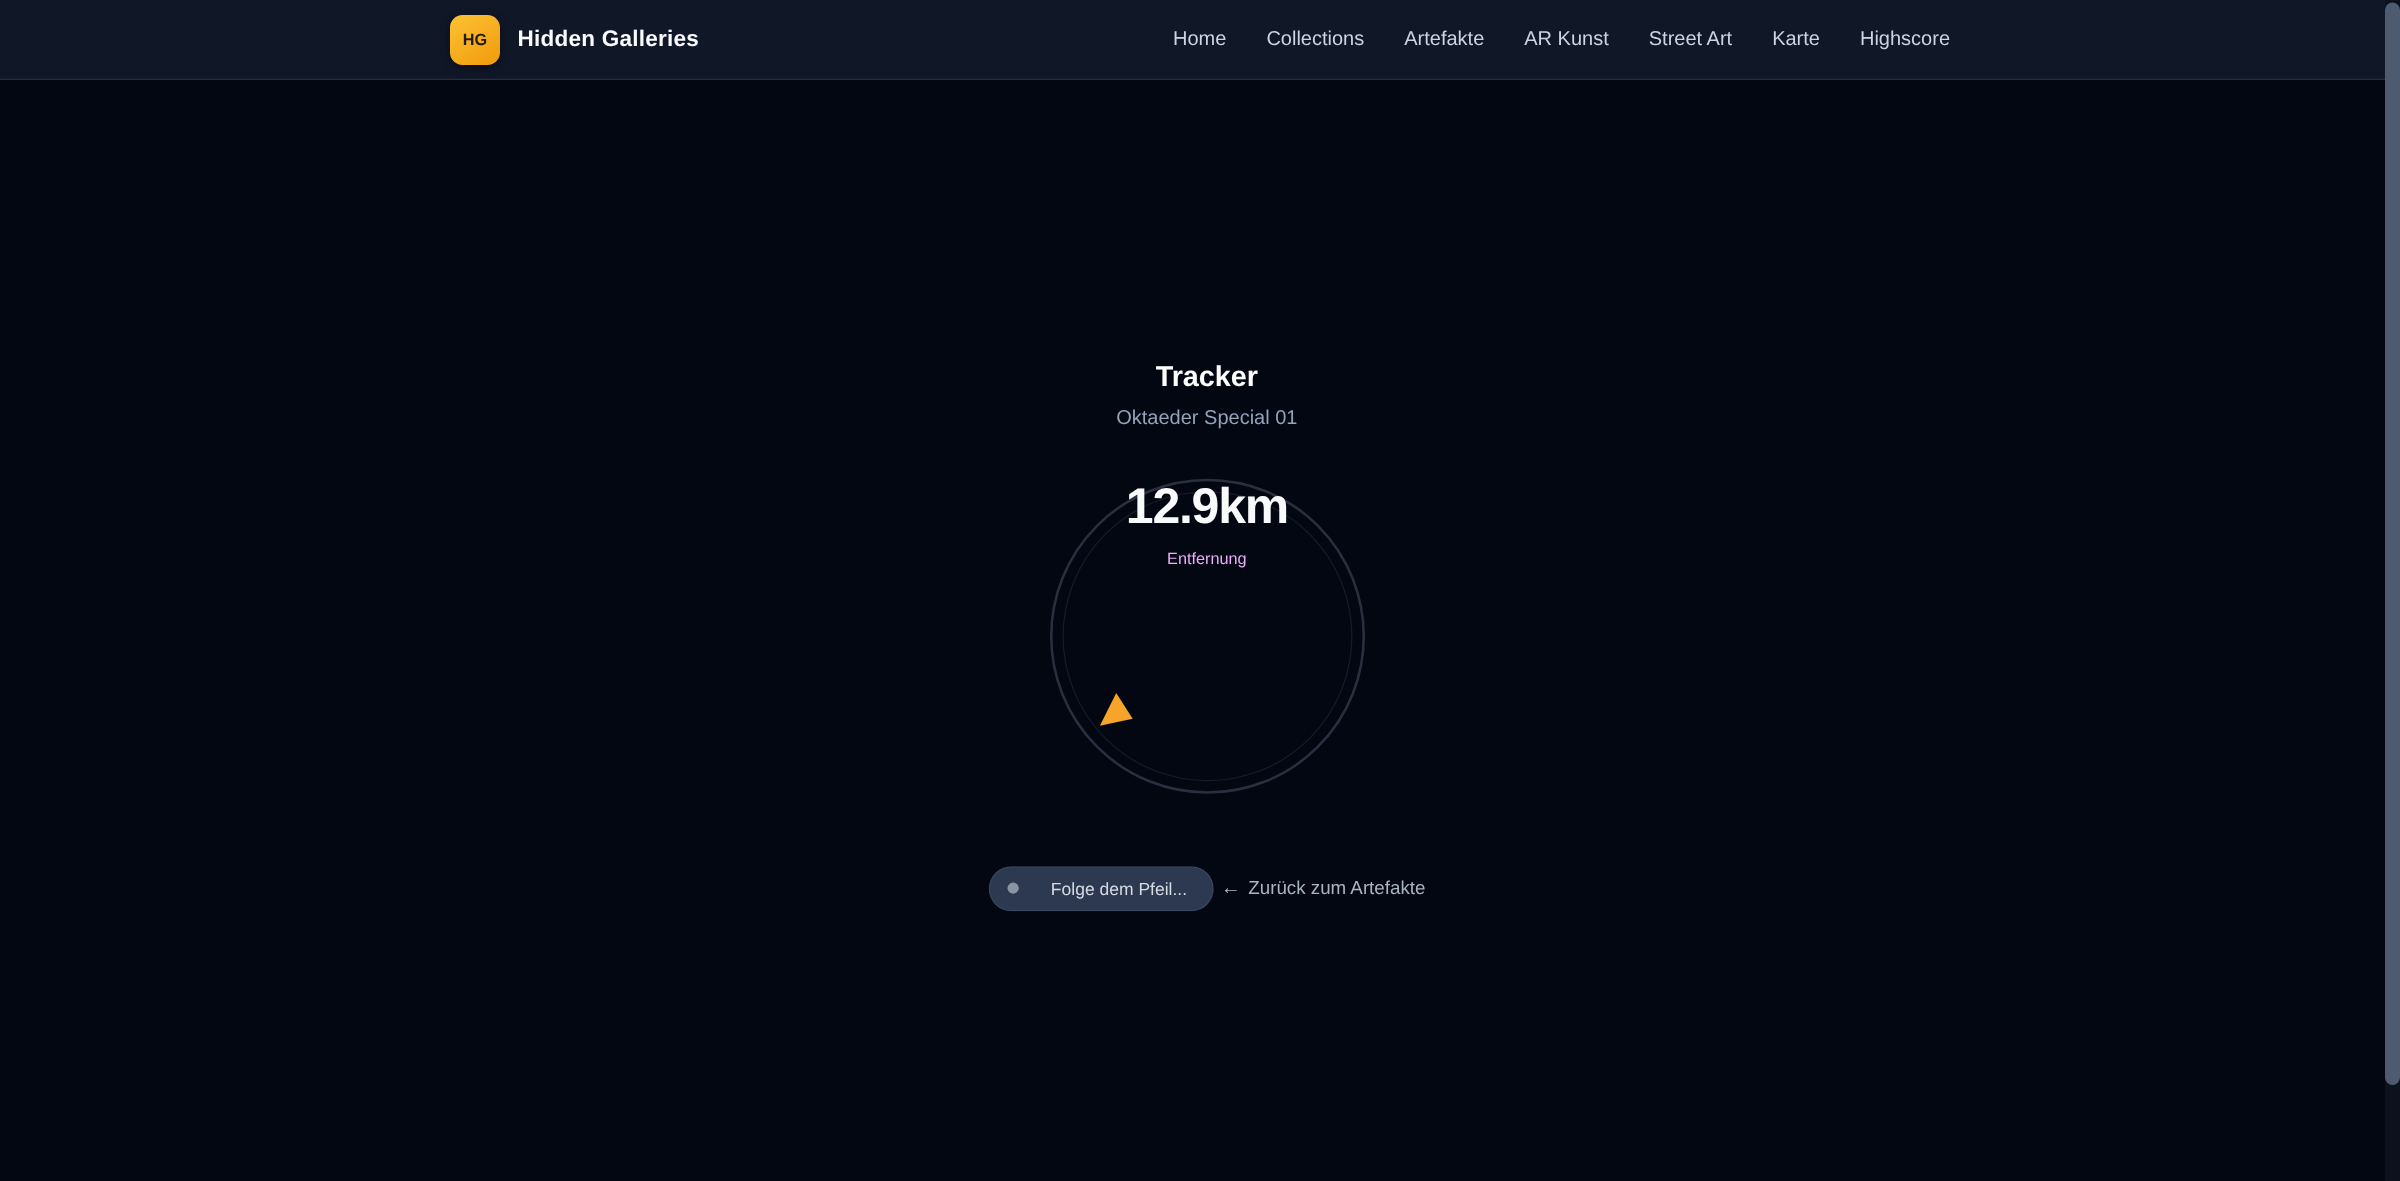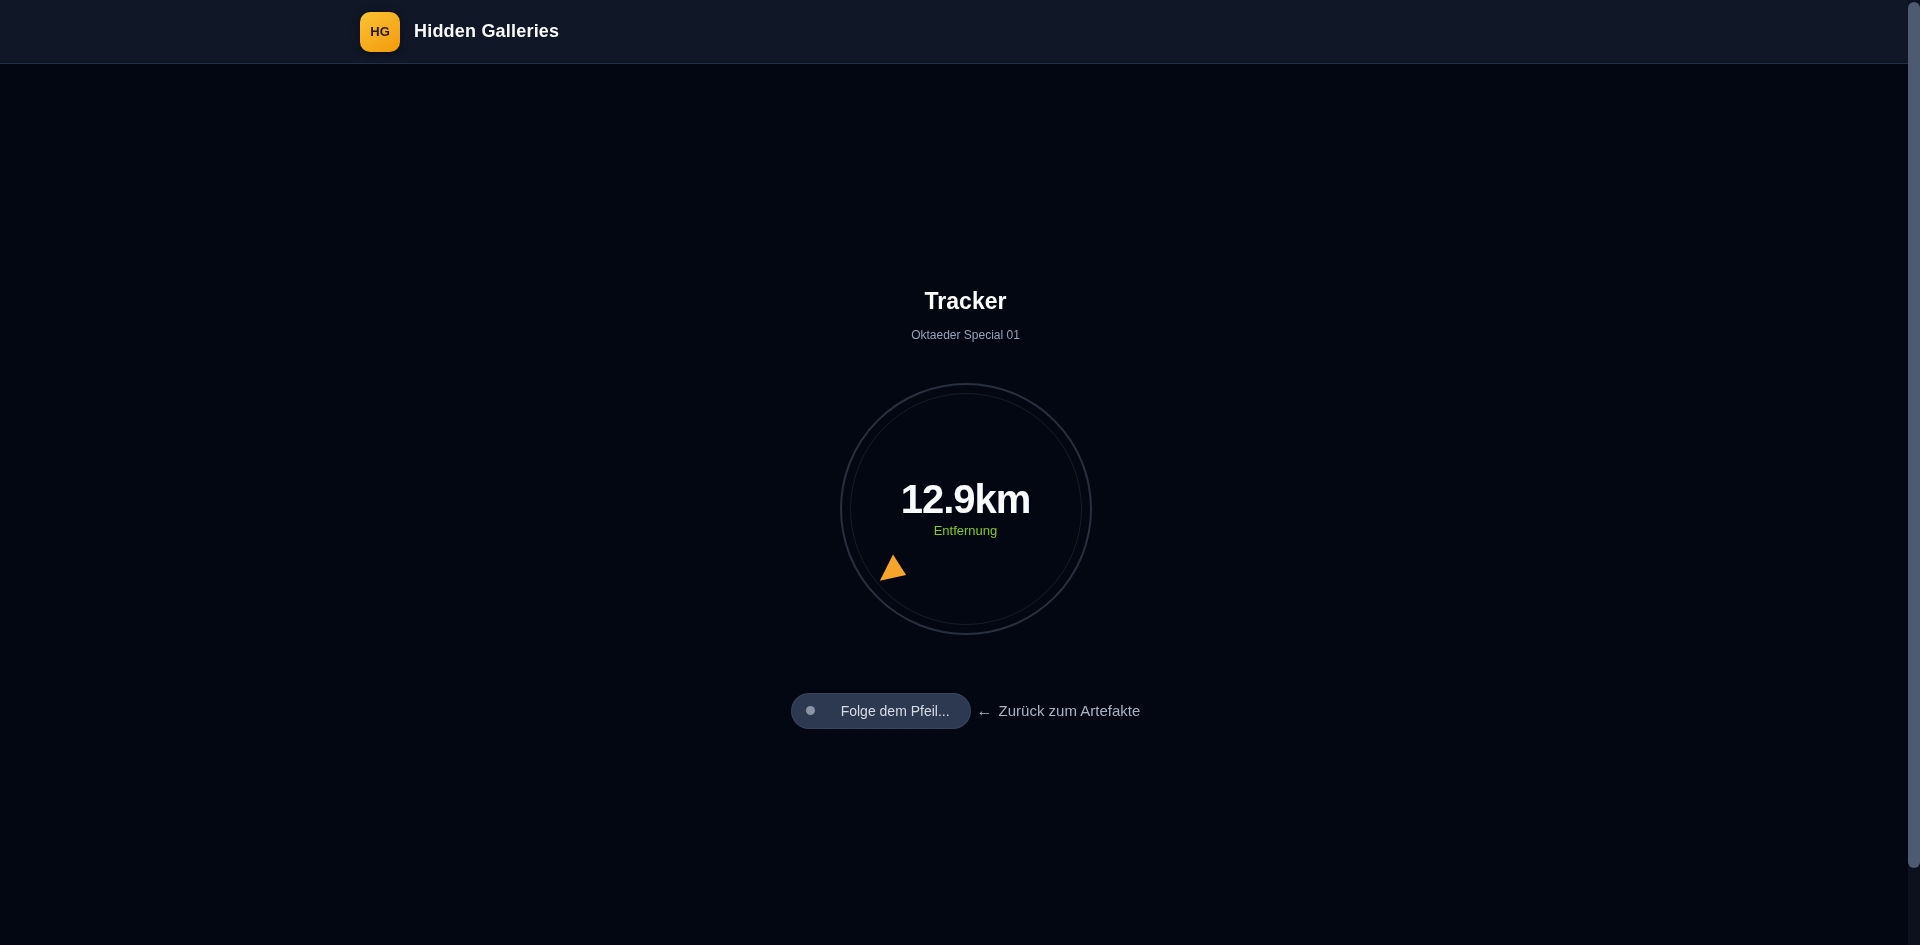--- a/index.html
+++ b/index.html
@@ -70,21 +70,21 @@
     padding-left: 11px;
   }
   .page-title {
     font-size: 23px;
     line-height: 32px;
     font-weight: 700;
     color: #ffffff;
   }
   .page-subtitle {
     margin-top: 6px;
-    font-size: 12px;
+    font-size: 16px;
     line-height: 24px;
     color: #94a3b8;
   }
 
   .compass {
     position: relative;
     width: 252px; height: 252px;
     margin-top: 36px;
     border-radius: 50%;
     border: 2px solid rgba(125, 145, 170, 0.30);
@@ -94,33 +94,32 @@
     inset: 8px;
     border-radius: 50%;
     border: 1px solid rgba(125, 145, 170, 0.15);
   }
   .readout {
     position: absolute;
     inset: 0;
     display: flex;
     flex-direction: column;
     align-items: center;
-    justify-content: center;
   }
   .distance-value {
     font-size: 40px;
     font-weight: 700;
     color: #f8fafc;
     letter-spacing: -1px;
     line-height: 1;
   }
   .distance-label {
-    margin-top: 4px;
+    margin-top: 14px;
     font-size: 13px;
-    color: #84cc16;
+    color: #f0abfc;
   }
   .direction-arrow {
     position: absolute;
     left: 36px;
     top: 168px;
     width: 30px;
     height: 31px;
   }
 
   
@@ -181,20 +180,29 @@
 <body>
 
 <header class="navbar">
   <div class="nav-inner">
     <div class="brand">
       <div class="logo">
         <span>HG</span>
       </div>
       <span class="brand-name">Hidden Galleries</span>
     </div>
+    <nav class="nav-links">
+      <a>Home</a>
+      <a>Collections</a>
+      <a>Artefakte</a>
+      <a>AR Kunst</a>
+      <a>Street Art</a>
+      <a>Karte</a>
+      <a>Highscore</a>
+    </nav>
   </div>
 </header>
 
 <main class="main">
   <h1 class="page-title">Tracker</h1>
   <p class="page-subtitle">Oktaeder Special 01</p>
 
   <div class="compass">
     <div class="compass-inner-ring"></div>
     <div class="readout">

